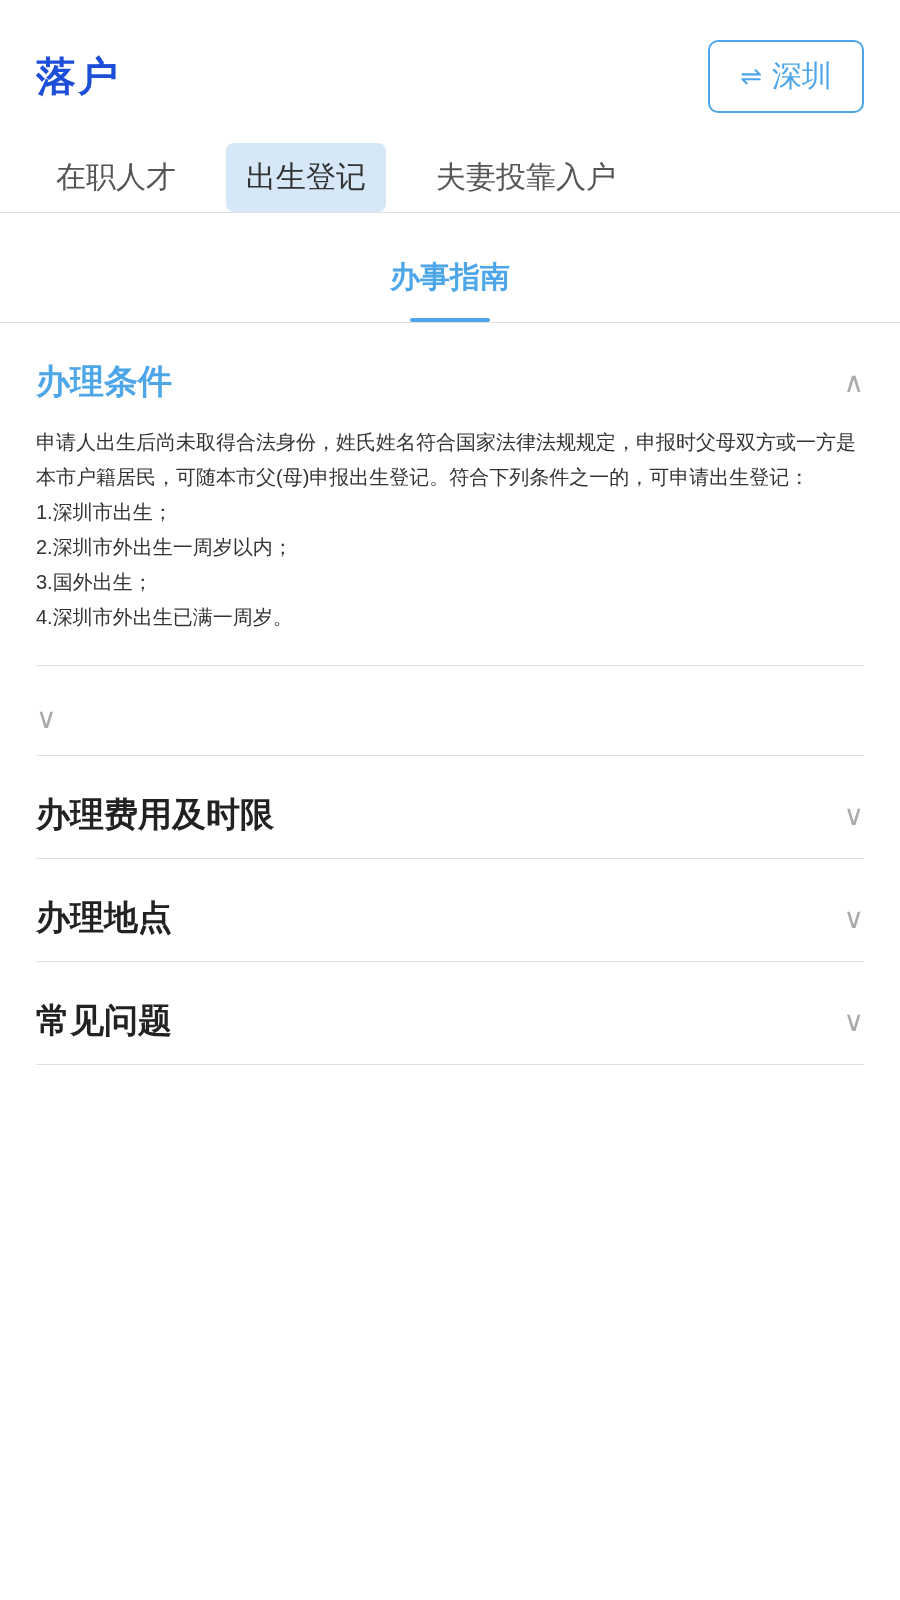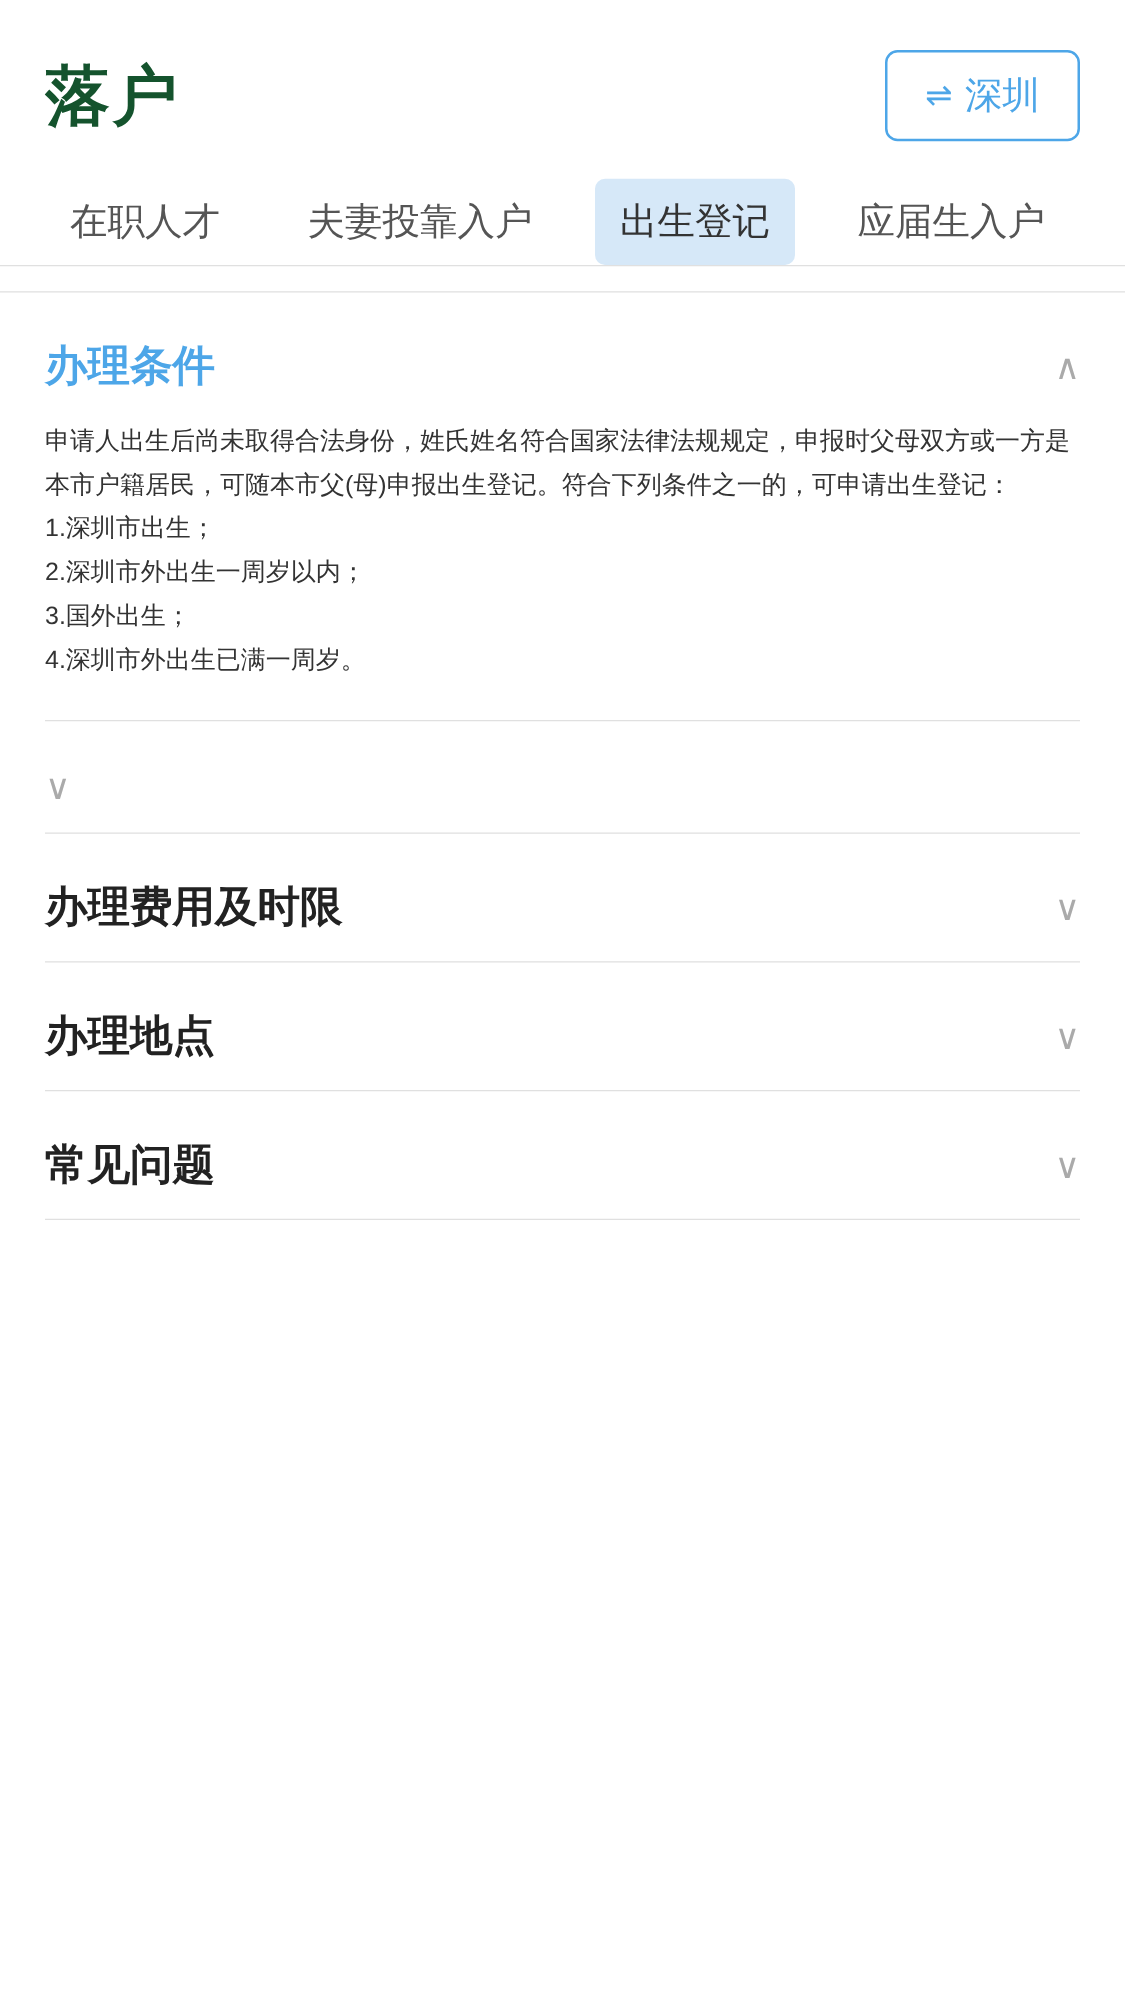--- a/index.html
+++ b/index.html
@@ -19,23 +19,23 @@
 
     
     .header {
       display: flex;
       align-items: center;
       justify-content: space-between;
       padding: 40px 36px 20px 36px;
     }
 
     .page-title {
-      font-size: 52px;
+      font-size: 40px;
       font-weight: 700;
-      color: #14532d;
+      color: #1d4ed8;
       letter-spacing: 2px;
     }
 
     .city-button {
       display: flex;
       align-items: center;
       gap: 10px;
       border: 2px solid #4da6e8;
       border-radius: 10px;
       padding: 14px 30px;
@@ -168,28 +168,28 @@
 <div class="header">
   <span class="page-title">落户</span>
   <button class="city-button">
     <span class="swap-icon">⇌</span>
     <span>深圳</span>
   </button>
 </div>
 
 <div class="nav-tabs">
   <div class="nav-tab">在职人才</div>
+  <div class="nav-tab active">出生登记</div>
   <div class="nav-tab">夫妻投靠入户</div>
-  <div class="nav-tab active">出生登记</div>
-  <div class="nav-tab">应届生入户</div>
 </div>
 
 <div class="divider"></div>
 
 <div class="content-tabs">
+  <div class="content-tab active">办事指南</div>
 </div>
 
 <div class="main-content">
 
   <div class="section">
     <div class="section-header">
       <span class="section-title">办理条件</span>
       <span class="chevron-icon">∧</span>
     </div>
     <div class="section-content">

